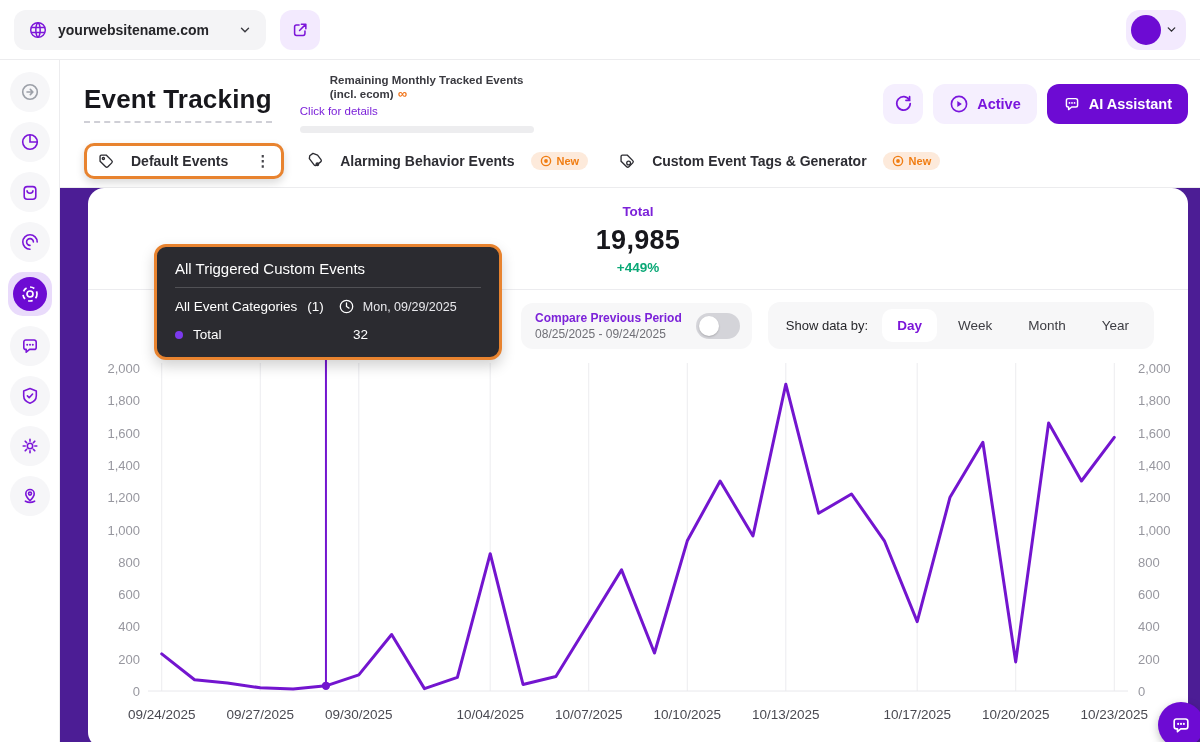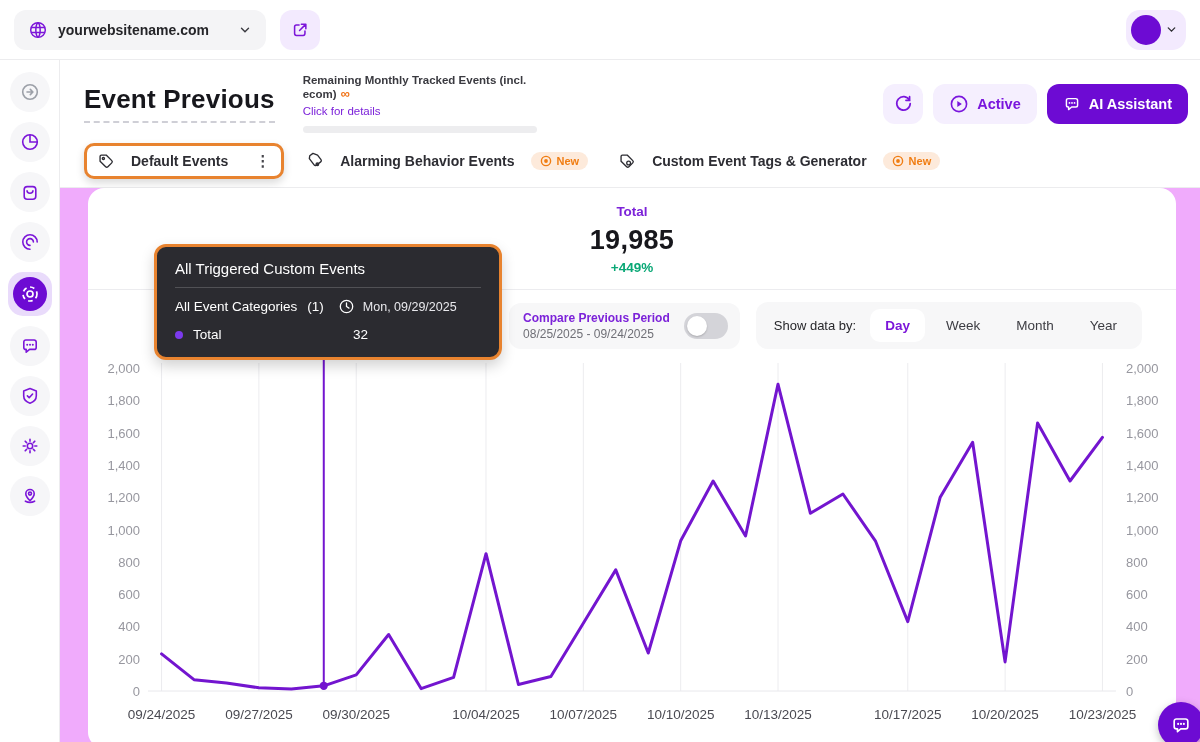--- a/index.html
+++ b/index.html
@@ -20,41 +20,41 @@
   .side-item { width:40px; height:40px; border-radius:50%; background:#f6f6f8; display:flex; align-items:center; justify-content:center; color:#7c16d9; cursor:pointer; flex:none; }
   .side-item.muted { color:#9ca0a8; }
   .side-item.active { width:44px; height:44px; border-radius:15px; background:#e9dbfb; }
   .side-item.active .inner { width:34px; height:34px; border-radius:50%; background:#6d0bd3; display:flex; align-items:center; justify-content:center; color:#fff; }
   .main { flex:1; display:flex; flex-direction:column; background:#fff; min-width:0; }
 
   
   .page-header { display:flex; align-items:center; padding:14px 12px 10px 24px; gap:28px; }
   .page-title { font-size:26px; font-weight:800; color:#17171c; border-bottom:2px dashed #cfcfd6; padding-bottom:6px; letter-spacing:.2px; }
   .quota { width:238px; }
-  .quota-label { font-size:11.5px; font-weight:700; color:#3a3a40; }
+  .quota-label { font-size:11.5px; font-weight:700; color:#3a3a40;margin-left:30px; }
   .quota-label .inf { color:#f07318; font-weight:800; font-size:13px; margin-left:4px; }
   .quota-link { font-size:11.5px; color:#7c22d9; font-weight:500; margin-top:1px; display:inline-block; cursor:pointer; }
   .quota-bar { margin-top:7px; height:7px; border-radius:4px; background:#ededef; width:234px; }
   .header-actions { margin-left:auto; display:flex; align-items:center; gap:10px; }
   .btn { height:40px; border:none; border-radius:12px; display:flex; align-items:center; gap:8px; cursor:pointer; font-family:inherit; }
   .btn-refresh { width:40px; justify-content:center; background:#f5effe; color:#7a16dd; }
   .btn-active { background:#f5effe; color:#7a16dd; padding:0 16px; font-size:14.5px; font-weight:700; }
   .btn-date { background:#f4f4f6; color:#27272b; padding:0 14px; font-size:13.5px; font-weight:500; }
   .btn-ai { background:#6d0bd3; color:#fff; padding:0 16px; font-size:14.5px; font-weight:700; }
 
   
   .tabs-row { display:flex; align-items:center; gap:14px; padding:0 24px 8px 24px; border-bottom:1px solid #ececee; }
   .tab { display:flex; align-items:center; gap:16px; padding:8px 8px; font-size:14px; font-weight:600; color:#2d2d33; cursor:pointer; }
   .tab .kebab { color:#46464c; font-weight:800; font-size:15px; letter-spacing:0; margin-left:8px; padding:0 3px; }
   .tab-hilite { border:3px solid #e8832f; border-radius:10px; padding:4px 8px 4px 10px; background:#fff; box-shadow:0 4px 8px rgba(0,0,0,.15); }
   .tab-hilite .tab { padding:2px 0; }
   .badge-new { display:inline-flex; align-items:center; gap:5px; background:#fdeadb; color:#f07d12; font-size:11px; font-weight:700; border-radius:10px; padding:3px 9px; }
 
   
-  .content-bg { flex:1; background:#f0abfc; padding:0 24px 14px 28px; min-height:0; }
+  .content-bg { flex:1; background:#4c1d95; padding:0 12px 14px 28px; min-height:0; }
   .card { position:relative; background:#fff; border-radius:16px; height:560px; padding-top:16px; }
   .summary { text-align:center; }
   .summary .t { color:#7c22d9; font-size:13.5px; font-weight:700; }
   .summary .v { color:#17171c; font-size:27px; font-weight:800; margin-top:6px; letter-spacing:.3px; }
   .summary .c { color:#0aa876; font-size:13.5px; font-weight:600; margin-top:4px; }
   .card-divider { height:1px; background:#ececef; margin-top:14px; }
 
   .controls-row { display:flex; justify-content:flex-end; align-items:center; gap:16px; padding:12px 34px 0 0; }
   .compare-pill { background:#f7f7f8; border-radius:12px; padding:8px 12px 8px 14px; display:flex; align-items:center; gap:14px; }
   .compare-pill .l1 { color:#7c22d9; font-size:12px; font-weight:700; }
@@ -178,21 +178,21 @@
           <path d="M10 14.6s-4.2-4-4.2-6.9a4.2 4.2 0 0 1 8.4 0c0 2.9-4.2 6.9-4.2 6.9z"></path>
           <circle cx="10" cy="7.6" r="1.5"></circle>
           <path d="M5.4 15.2a7.8 5.4 0 0 0 9.2 0"></path>
         </svg>
     </div>
   </nav>
 
   <main class="main">
 
     <div class="page-header">
-      <h1 class="page-title">Event Previous</h1>
+      <h1 class="page-title">Event Tracking</h1>
       <div class="quota">
         <div class="quota-label"><span>Remaining Monthly Tracked Events (incl. ecom)</span><span class="inf">∞</span></div>
         <span class="quota-link">Click for details</span>
         <div class="quota-bar"></div>
       </div>
       <div class="header-actions">
         <button class="btn btn-refresh">
           <svg class="ic" width="19" height="19" viewBox="0 0 20 20" fill="none" stroke="currentColor" stroke-width="1.8" stroke-linecap="round">
               <path d="M16.2 6.4A7.1 7.1 0 1 0 17.1 10"></path>
               <path d="M16.4 2.8v3.8h-3.8"></path>

